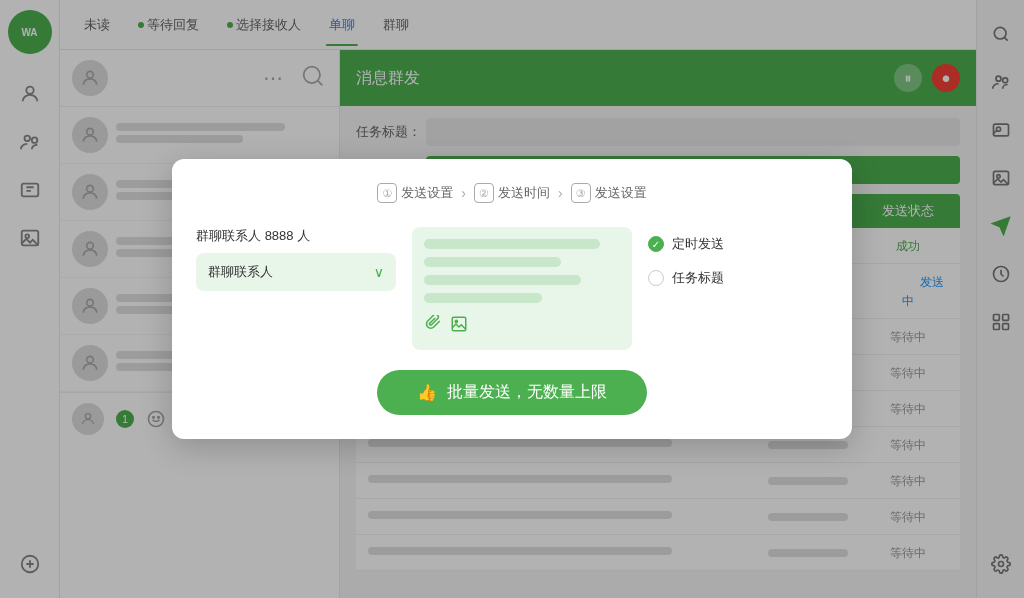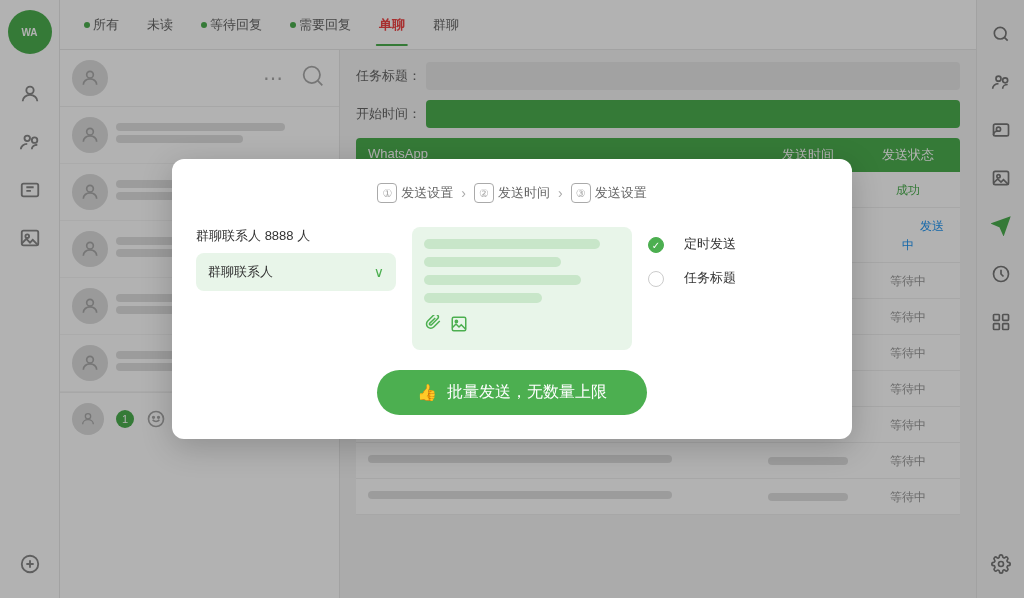--- a/index.html
+++ b/index.html
@@ -104,22 +104,22 @@
       font-size: 13px;
       color: #666;
       cursor: pointer;
       position: relative;
       display: flex;
       align-items: center;
       gap: 3px;
       white-space: nowrap;
     }
     .tab-item.active {
-      color: #ef4444;
-      font-weight: 700;
+      color: #3b82f6;
+      font-weight: 400;
     }
     .tab-item.active::after {
       content: '';
       position: absolute;
       bottom: 0;
       left: 50%;
       transform: translateX(-50%);
       width: 60%;
       height: 2px;
       background: #4CAF50;
@@ -410,22 +410,22 @@
     }
 
     
     .settings-panel {
       width: 180px;
       flex-shrink: 0;
     }
 
     .send-option {
       display: flex;
-      align-items: flex-end;
-      gap: 20px;
+      align-items: center;
+      gap: 8px;
       padding: 8px 0;
       font-size: 13px;
       color: #333;
     }
 
     .radio-circle {
       width: 16px;
       height: 16px;
       border-radius: 50%;
       border: 1.5px solid #ccc;
@@ -519,34 +519,30 @@
       <svg width="22" height="22" viewBox="0 0 24 24" fill="none" stroke="#888" stroke-width="2">
         <circle cx="12" cy="12" r="9"></circle>
           <path d="M12 8v8M8 12h8"></path>
       </svg>
     </div>
   </div>
 
   <div class="main-content">
 
     <div class="tab-bar">
-      <div class="tab-item">
-        <span class="tab-dot"></span>
-        <span>所有</span>
-      </div>
       <div class="tab-item">
         <span>未读</span>
       </div>
       <div class="tab-item">
         <span class="tab-dot"></span>
         <span>等待回复</span>
       </div>
       <div class="tab-item">
         <span class="tab-dot"></span>
-        <span>需要回复</span>
+        <span>选择接收人</span>
       </div>
       <div class="tab-item active">
         <span>单聊</span>
       </div>
       <div class="tab-item">
         <span>群聊</span>
       </div>
     </div>
 
     <div class="chat-area">
@@ -644,20 +640,27 @@
               <circle cx="9" cy="10" r="1" fill="#aaa"></circle>
               <circle cx="15" cy="10" r="1" fill="#aaa"></circle>
             </svg>
           <svg width="20" height="20" viewBox="0 0 24 24" fill="none" stroke="#aaa" stroke-width="2">
               <path d="M21 8L13 16c-2.2 2.2-5.8 2.2-8 0s-2.2-5.8 0-8l8-8c1.4-1.4 3.6-1.4 5 0s1.4 3.6 0 5L10 13c-.6.6-1.6.6-2.2 0s-.6-1.6 0-2.2L15 4"></path>
             </svg>
         </div>
       </div>
 
       <div class="broadcast-panel">
+        <div class="broadcast-header">
+          <span>消息群发</span>
+          <div class="broadcast-controls">
+            <div class="control-btn pause-btn">⏸</div>
+            <div class="control-btn stop-btn">⏺</div>
+          </div>
+        </div>
 
         <div class="broadcast-body">
           <div class="form-row">
             <span class="form-label">任务标题：</span>
             <div class="form-bar"></div>
           </div>
           <div class="form-row">
             <span class="form-label">开始时间：</span>
             <div class="form-bar-green"></div>
           </div>

